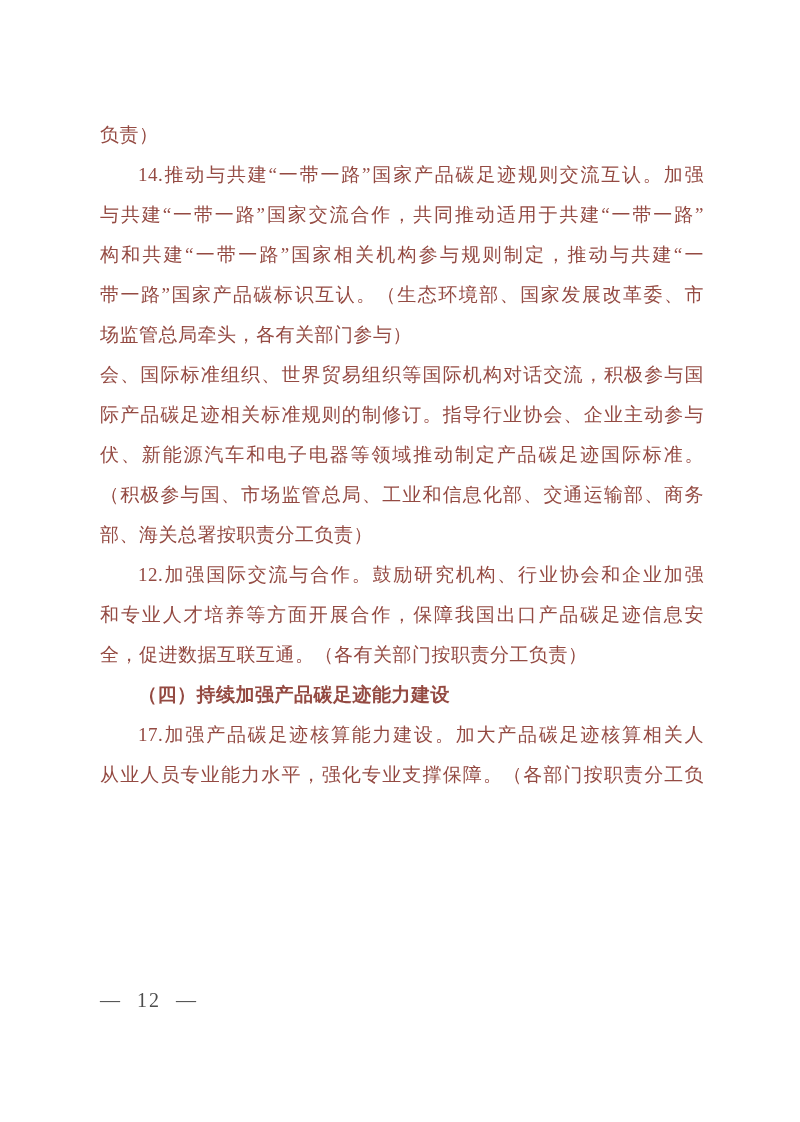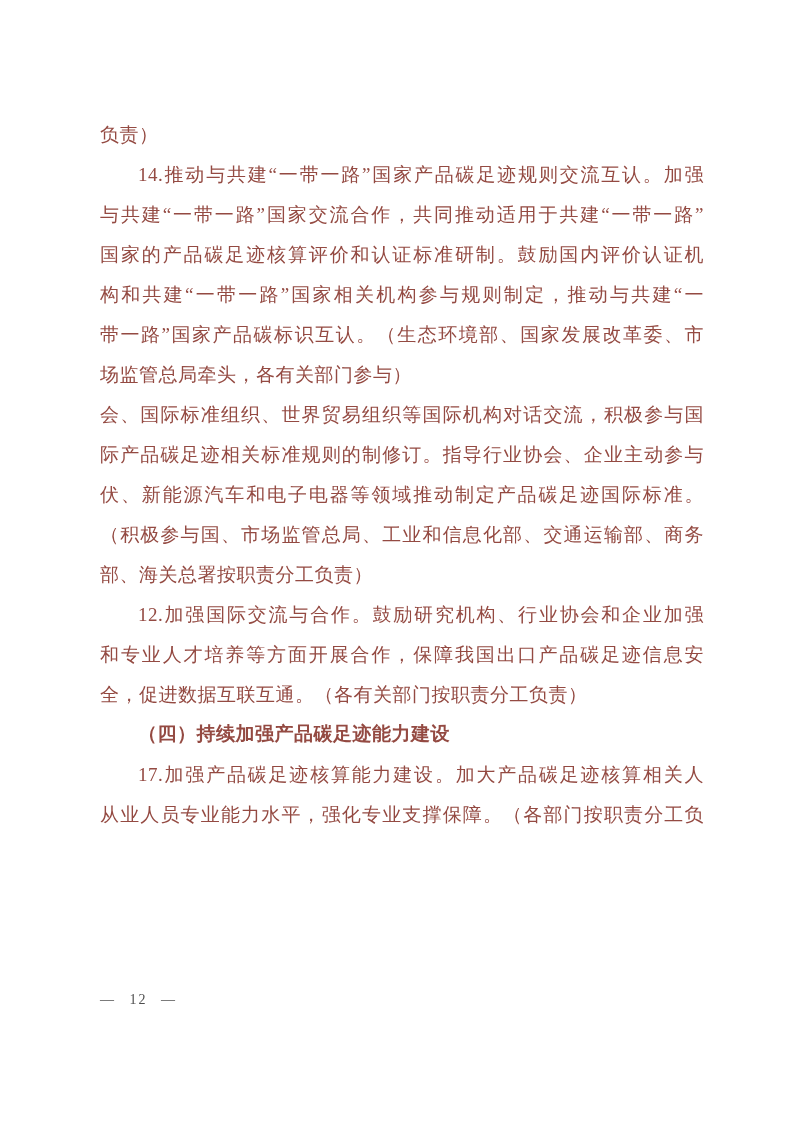--- a/index.html
+++ b/index.html
@@ -33,48 +33,46 @@
   }
   .ln.last {
     text-align: justify;
     text-align-last: left;
   }
   .ln.indent { text-indent: 2em; }
   .ln.heading {
     font-weight: bold;
     text-align-last: left;
     text-indent: 2em;
-    font-family: Liberation Mono, monospace;
   }
   .footer {
     position: absolute;
     left: 100px;
     top: 985px;
-    font-size: 14px;
+    font-size: 20px;
     line-height: 30px;
     color: var(--footer-ink, #4d4d4d);
     letter-spacing: 2px;
     word-spacing: 8px;
     font-family: "Liberation Serif", serif;
   }
 </style>
 </head>
 <body style="background: rgb(255, 255, 255);">
 
 <div class="page">
   <div class="text-block">
 
     <div class="para">
       <div class="ln last">负责）</div>
     </div>
 
     <div class="para">
       <div class="ln indent">14.推动与共建“一带一路”国家产品碳足迹规则交流互认。加强</div>
       <div class="ln">与共建“一带一路”国家交流合作，共同推动适用于共建“一带一路”</div>
-      <div class="ln">国家的产品碳足迹核算评价和认证标准研制。鼓励国内评价认证机</div>
       <div class="ln">构和共建“一带一路”国家相关机构参与规则制定，推动与共建“一</div>
       <div class="ln">带一路”国家产品碳标识互认。（生态环境部、国家发展改革委、市</div>
       <div class="ln last">场监管总局牵头，各有关部门参与）</div>
     </div>
 
     <div class="para">
       <div class="ln">会、国际标准组织、世界贸易组织等国际机构对话交流，积极参与国</div>
       <div class="ln">际产品碳足迹相关标准规则的制修订。指导行业协会、企业主动参与</div>
       <div class="ln">伏、新能源汽车和电子电器等领域推动制定产品碳足迹国际标准。</div>
       <div class="ln">（积极参与国、市场监管总局、工业和信息化部、交通运输部、商务</div>

